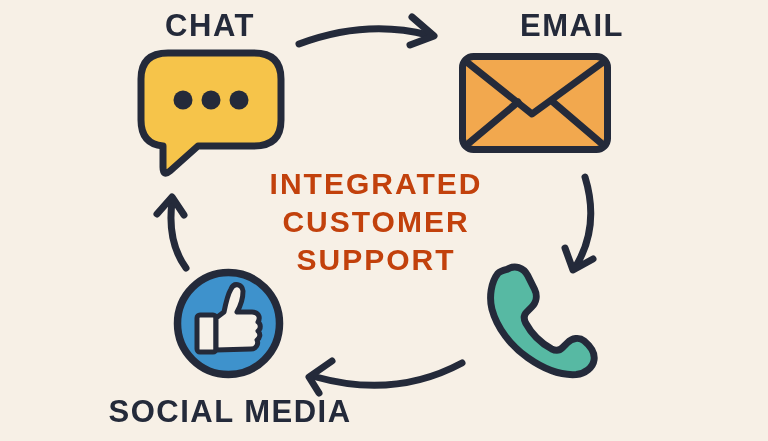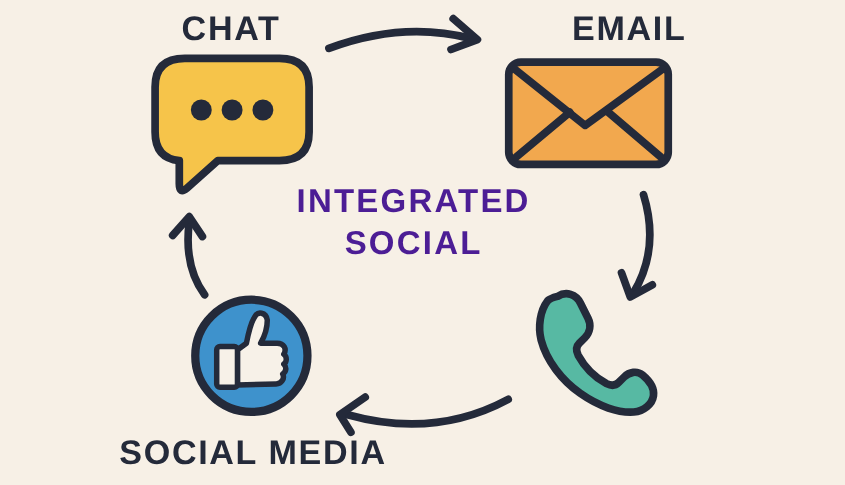--- a/index.html
+++ b/index.html
@@ -24,38 +24,39 @@
   }
   #center-title{
     position:absolute;
     left:376px;top:165px;
     transform:translateX(-50%);
     text-align:center;
     font-weight:bold;
     font-size:30px;
     line-height:38px;
     letter-spacing:2px;
-    color:#4c1d95;
+    color:#c2410c;
     white-space:nowrap;
   }
   .icon-svg{position:absolute;}
   .ink-stroke{stroke:#242a3a;fill:none;stroke-linecap:round;stroke-linejoin:round;}
 </style>
 </head>
 <body>
 
 <div id="canvas">
 
   <div class="node-label" style="left:210px;top:8px;">CHAT</div>
   <div class="node-label" style="left:572px;top:8px;">EMAIL</div>
   <div class="node-label" style="left:230px;top:394px;text-align:right;">SOCIAL MEDIA</div>
 
   <div id="center-title">
     <div>INTEGRATED</div>
-    <div>SOCIAL</div>
+    <div>CUSTOMER</div>
+    <div>SUPPORT</div>
   </div>
 
   <svg class="icon-svg" style="left:0;top:0;" width="768" height="441" viewBox="0 0 768 441">
     <g class="ink-stroke" stroke-width="7">
 
       <g>
         <path d="M 299 44 Q 366 19 428 35"></path>
         <path d="M 412 17 L 434 36 L 410 45"></path>
       </g>
 

